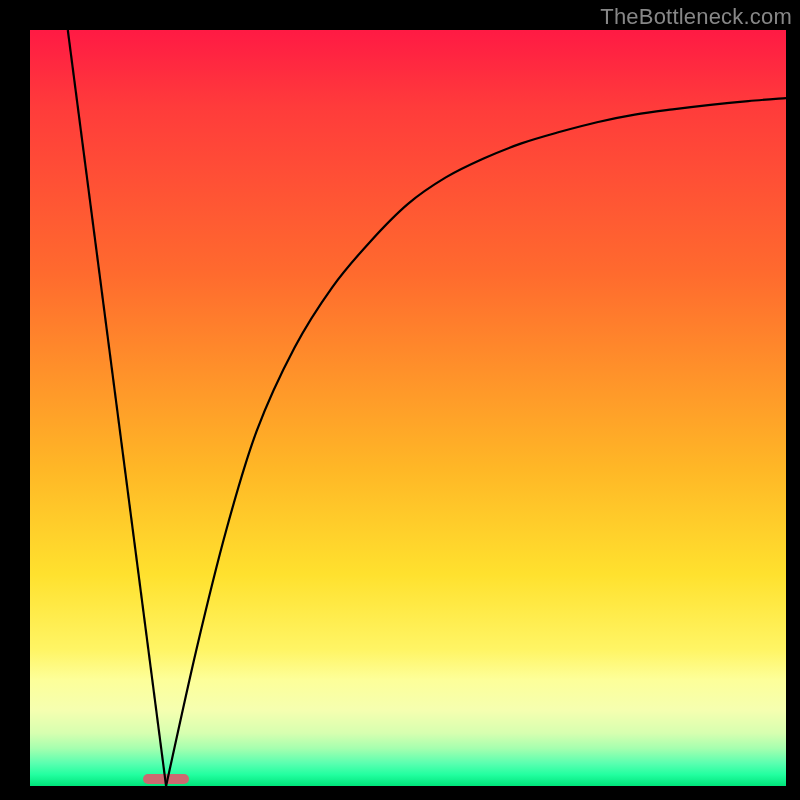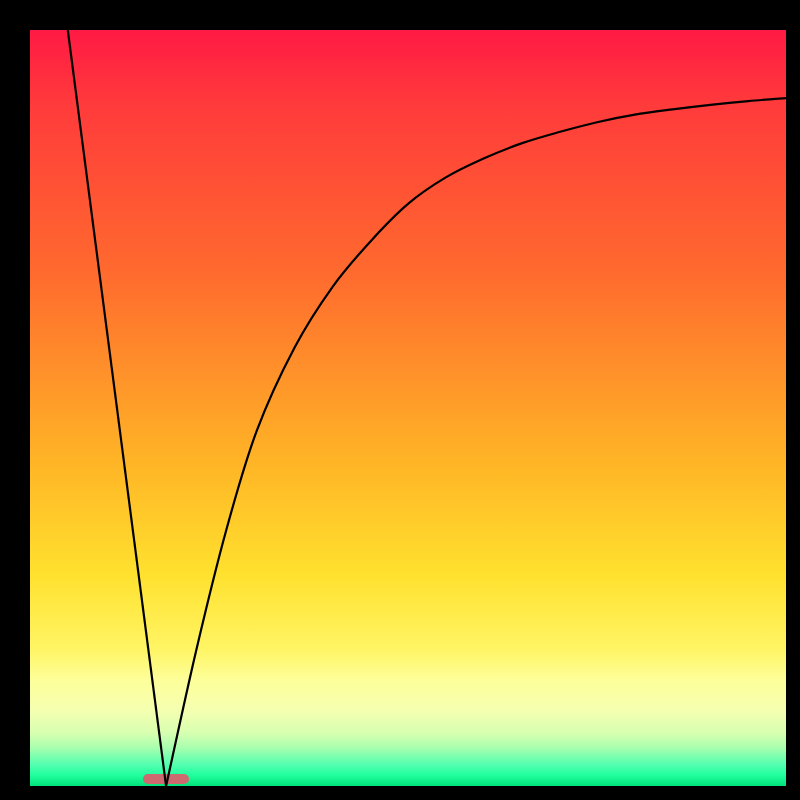--- a/index.html
+++ b/index.html
@@ -59,20 +59,21 @@
     color: #878787;
     font-size: 22px;
     font-weight: 500;
     letter-spacing: 0.2px;
   }
 </style>
 </head>
 <body>
 
 <div class="frame">
+  <div class="watermark">TheBottleneck.com</div>
   <div class="plot-area">
     <div class="minimum-marker" id="min-marker" style="left: 113.4px; width: 45.36px;"></div>
     <svg class="curves" id="curves" viewBox="0 0 756 756" preserveAspectRatio="none">
       <path id="left-line" fill="none" stroke="#000" stroke-width="2.2" d="M 37.800000000000004 0 L 136.07999999999998 756"></path>
       <path id="right-line" fill="none" stroke="#000" stroke-width="2.2" d="M 136.07999999999998 756 C 141.11999999999998 733.32, 156.23999999999998 662.7600000000001, 166.32 619.9200000000001 C 176.4 577.08, 186.48000000000002 535.5, 196.56 498.96 C 206.64 462.41999999999996, 215.45999999999998 430.92, 226.79999999999998 400.68 C 238.14 370.44, 251.99999999999994 341.46000000000004, 264.59999999999997 317.52000000000004 C 277.2 293.58000000000004, 289.8 274.67999999999995, 302.40000000000003 257.03999999999996 C 315.00000000000006 239.39999999999998, 327.6 225.54000000000005, 340.2 211.68000000000006 C 352.79999999999995 197.82000000000008, 365.4 184.59, 378 173.88 C 390.6 163.17, 403.20000000000005 154.97999999999996, 415.8 147.41999999999996 C 428.4 139.85999999999996, 440.99999999999994 134.18999999999997, 453.59999999999997 128.51999999999998 C 466.2 122.84999999999998, 478.80000000000007 117.80999999999996, 491.40000000000003 113.39999999999998 C 504 108.99, 516.5999999999999 105.58800000000006, 529.1999999999999 102.06000000000006 C 541.8 98.53200000000005, 554.4 95.12999999999998, 567 92.23199999999997 C 579.6 89.33399999999996, 592.2 86.81400000000002, 604.8000000000001 84.67200000000003 C 617.4000000000001 82.53000000000003, 630 81.01799999999999, 642.6 79.38 C 655.2 77.742, 667.8 76.23000000000003, 680.4 74.84400000000005 C 693 73.45800000000007, 705.5999999999999 72.19800000000009, 718.1999999999999 71.06400000000008 C 730.8 69.93000000000006, 749.7 68.54399999999998, 756 68.03999999999996"></path>
     </svg>
   </div>
 </div>
 
 </body></html>

